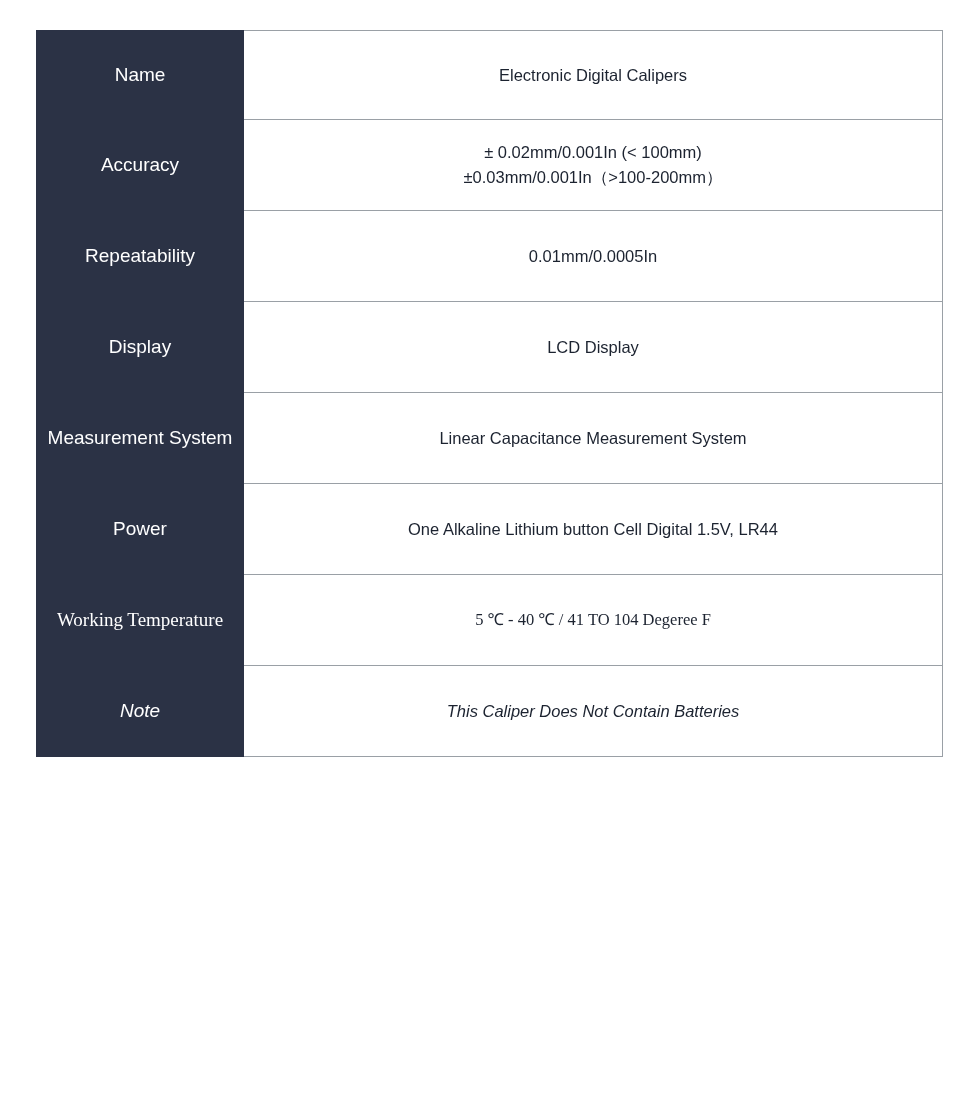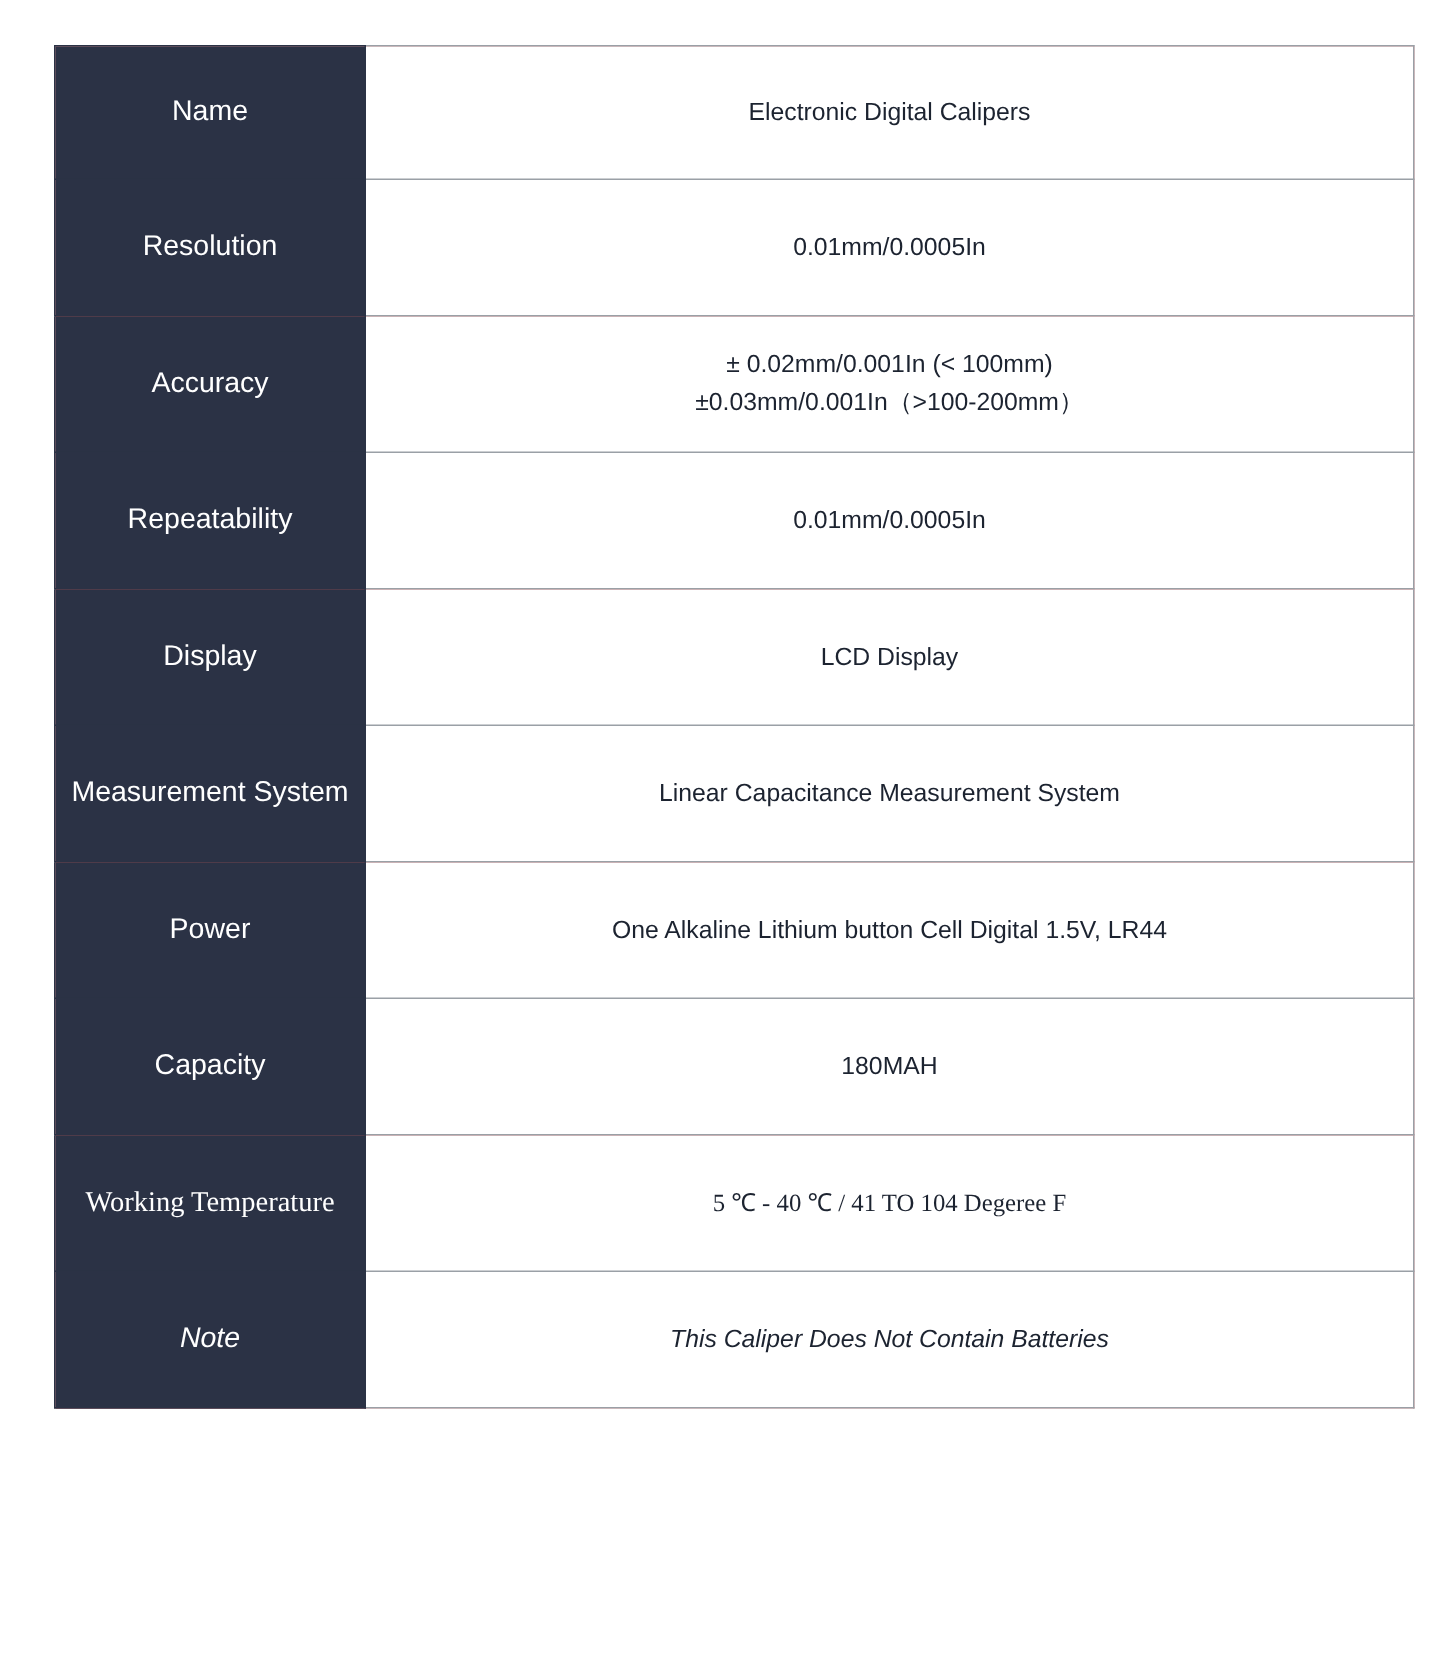--- a/index.html
+++ b/index.html
@@ -19,21 +19,21 @@
   }
   .spec-table {
     position: absolute;
     left: 36px;
     top: 30px;
     width: 907px;
     border-collapse: collapse;
     table-layout: fixed;
   }
   .spec-table tr {
-    background: #ef4444;
+    background: #15803d;
   }
   .spec-table td {
     border: 1px solid #9aa0a6;
     vertical-align: middle;
     padding: 0;
   }
   td.label-cell {
     width: 190px;
     background: #2b3245;
     color: #ffffff;
@@ -73,26 +73,20 @@
 
 <div class="page">
   <table class="spec-table">
     <tbody>
       <tr class="r0">
         <td class="label-cell">Name</td>
         <td class="value-cell">
           <span class="value-line">Electronic Digital Calipers</span>
         </td>
       </tr>
-      <tr class="r2">
-        <td class="label-cell">Resolution</td>
-        <td class="value-cell">
-          <span class="value-line">0.01mm/0.0005In</span>
-        </td>
-      </tr>
       <tr class="r3">
         <td class="label-cell">Accuracy</td>
         <td class="value-cell">
           <span class="value-line">± 0.02mm/0.001In (&lt; 100mm)</span>
           <span class="value-line">±0.03mm/0.001In（&gt;100-200mm）</span>
         </td>
       </tr>
       <tr class="r4">
         <td class="label-cell">Repeatability</td>
         <td class="value-cell">
@@ -110,26 +104,20 @@
         <td class="value-cell">
           <span class="value-line">Linear Capacitance Measurement System</span>
         </td>
       </tr>
       <tr class="r7">
         <td class="label-cell">Power</td>
         <td class="value-cell">
           <span class="value-line">One Alkaline Lithium button Cell Digital 1.5V, LR44</span>
         </td>
       </tr>
-      <tr class="r8">
-        <td class="label-cell">Capacity</td>
-        <td class="value-cell">
-          <span class="value-line">180MAH</span>
-        </td>
-      </tr>
       <tr class="r9">
         <td class="label-cell">Working Temperature</td>
         <td class="value-cell">
           <span class="value-line">5 ℃ - 40 ℃ / 41 TO 104 Degeree F</span>
         </td>
       </tr>
       <tr class="r10">
         <td class="label-cell">Note</td>
         <td class="value-cell">
           <span class="value-line">This Caliper Does Not Contain Batteries</span>

